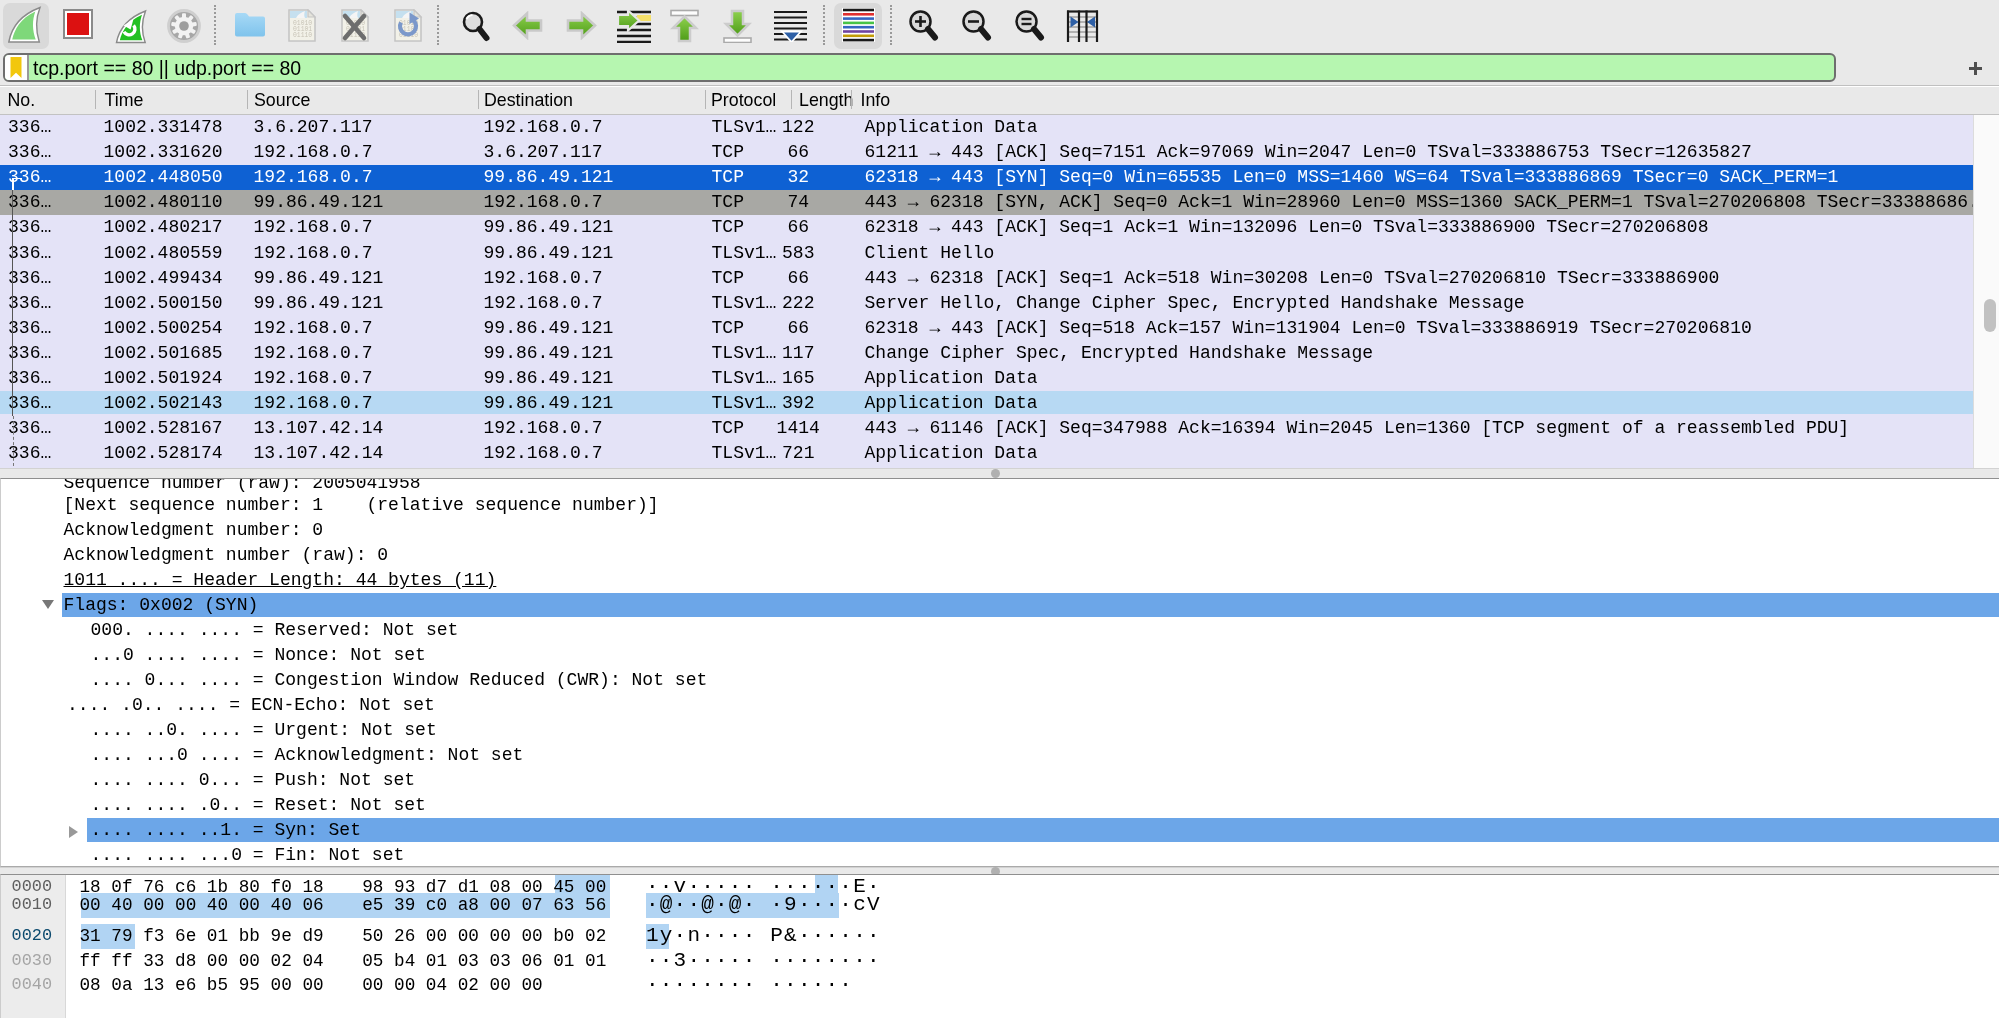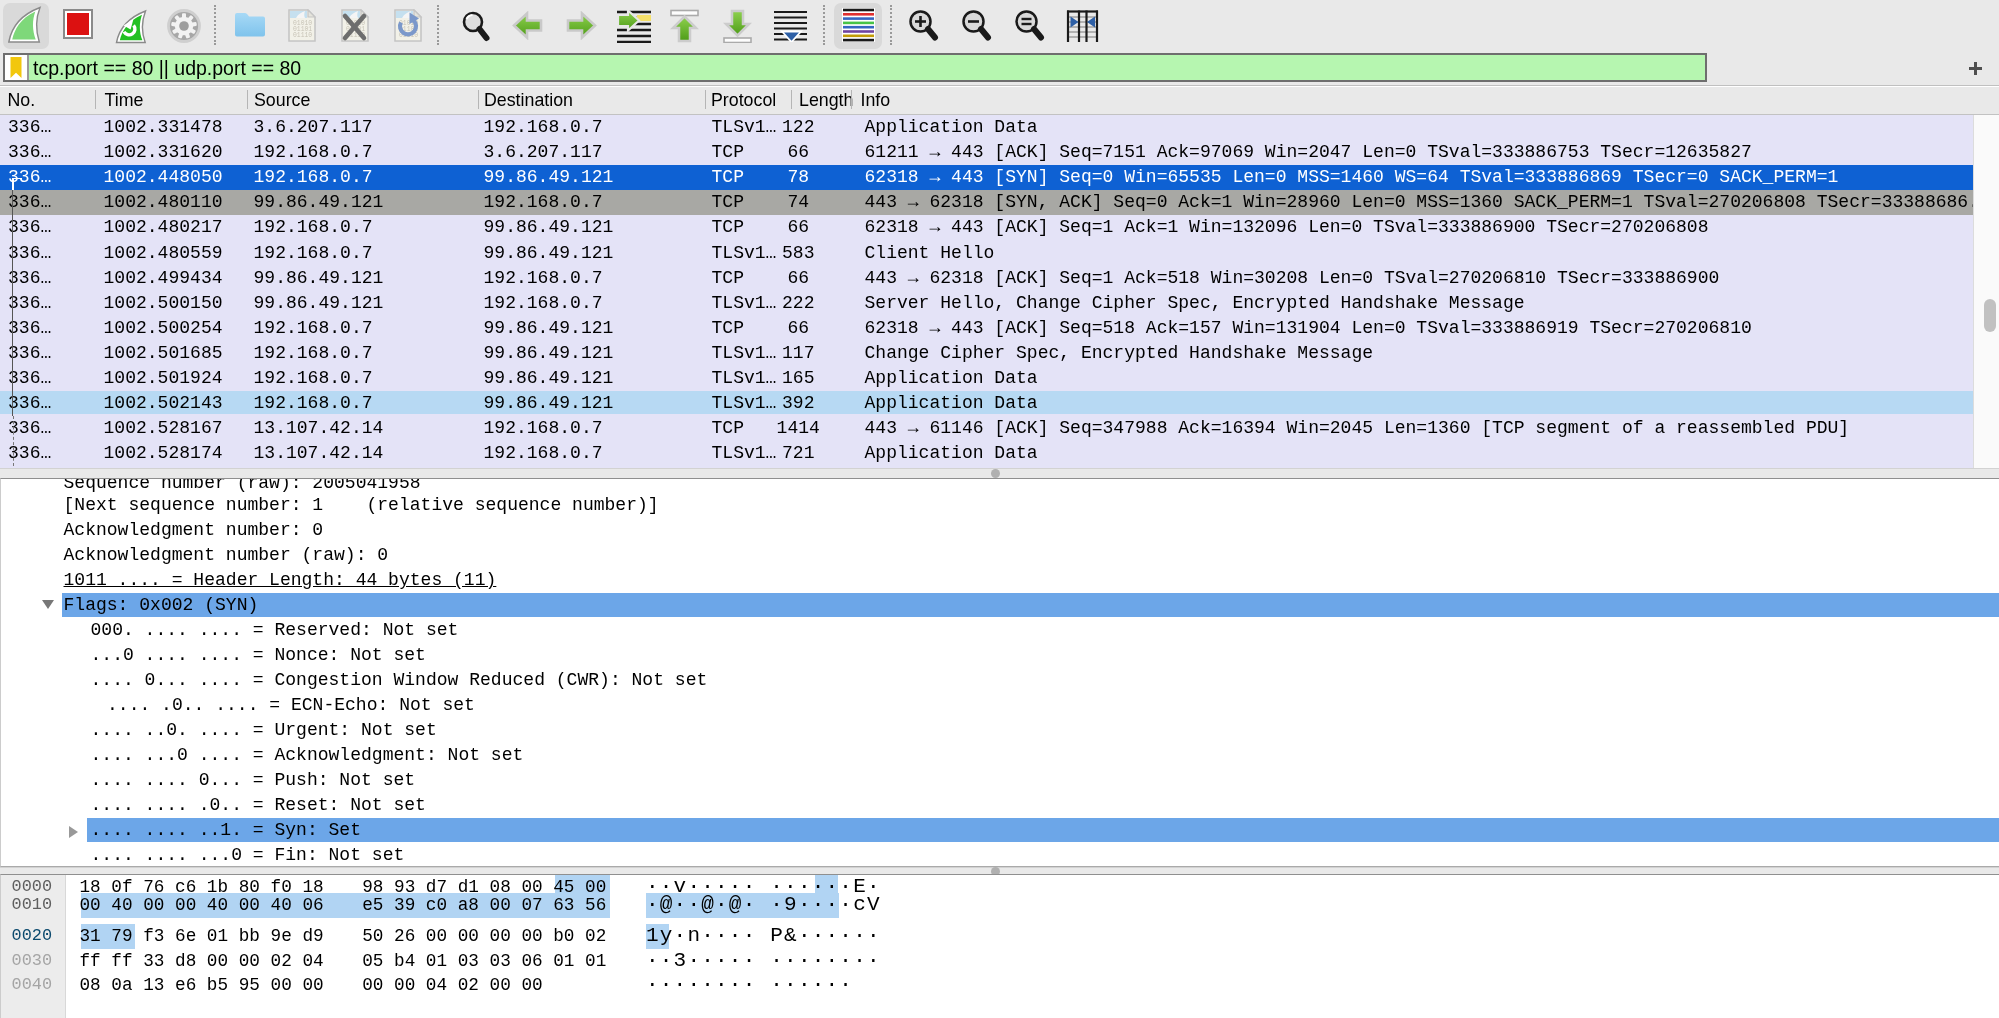--- a/index.html
+++ b/index.html
@@ -6,21 +6,21 @@
 html,body { width:1999px; height:1018px; overflow:hidden; background:#fff; }
 #app { position:relative; width:1999px; height:1018px; font-family:"Liberation Sans",sans-serif; }
 
 
 #chrome { position:absolute; left:0; top:0; width:1999px; height:86px; background:#e9e9e9; border-bottom:1px solid #c0c0c0; }
 .pressbg { position:absolute; top:3px; width:46px; height:46px; background:#d9d9d9; border-radius:7px; }
 .tbicon { position:absolute; top:9px; }
 .sep { position:absolute; top:5px; width:0; height:40px; border-left:2px dotted #9a9a9a; }
 
 
-#ffield { position:absolute; left:3px; top:53px; width:1704px; height:29px; background:#b6f6b0; border:2px solid #6e6e6e; border-radius:0; overflow:hidden; }
+#ffield { position:absolute; left:3px; top:53px; width:1833px; height:29px; background:#b6f6b0; border:2px solid #6e6e6e; border-radius:6px; overflow:hidden; }
 #fbook { position:absolute; left:0; top:0; width:24px; height:25px; background:#fff; border-right:2px solid #9a9a9a; }
 #ftext { position:absolute; left:28px; top:1px; font-size:19.5px; color:#000; line-height:25px; }
 
 
 #plist { position:absolute; left:0; top:87px; width:1999px; height:381px; background:#e4e3f7; }
 #phdr { position:absolute; left:0; top:0; width:1999px; height:28px; background:#e9e9e9; border-bottom:1px solid #c2c2c2; font-size:17.8px; color:#000; }
 #phdr span { position:absolute; top:3px; }
 #phdr .dv { position:absolute; top:3px; width:0; height:19px; border-left:1px solid #b5b5b5; }
 .prow { position:absolute; left:0; width:1973px; height:25.1px; font-family:"Liberation Mono",monospace; font-size:18.05px; line-height:25.1px; color:#000; white-space:pre; overflow:hidden; }
 .prow span { position:absolute; top:0; line-height:25.1px; }
@@ -287,21 +287,21 @@
  <span style="left:484px;">Destination</span>
         <span class="dv" style="left:705px;"></span>
  <span style="left:711px;">Protocol</span>
         <span class="dv" style="left:791px;"></span>
  <span style="left:799px;">Length</span>
         <span class="dv" style="left:851px;"></span>
  <span style="left:860.5px;">Info</span>
 </div>
 <div class="prow" style="top:28px;"><span class="c-no">336…</span><span class="c-t">1002.331478</span><span class="c-s">3.6.207.117</span><span class="c-d">192.168.0.7</span><span class="c-p">TLSv1…</span><span class="c-l">122</span><span class="c-i">Application Data</span></div>
 <div class="prow" style="top:53.1px;"><span class="c-no">336…</span><span class="c-t">1002.331620</span><span class="c-s">192.168.0.7</span><span class="c-d">3.6.207.117</span><span class="c-p">TCP</span><span class="c-l">66</span><span class="c-i">61211 → 443 [ACK] Seq=7151 Ack=97069 Win=2047 Len=0 TSval=333886753 TSecr=12635827</span></div>
-<div class="prow sel" style="top:78.2px;"><span class="c-no">336…</span><span class="c-t">1002.448050</span><span class="c-s">192.168.0.7</span><span class="c-d">99.86.49.121</span><span class="c-p">TCP</span><span class="c-l">78</span><span class="c-i">62318 → 443 [SYN] Seq=0 Win=65535 Len=0 MSS=1460 WS=64 TSval=333886869 TSecr=0 SACK_PERM=1</span></div>
+<div class="prow sel" style="top:78.2px;"><span class="c-no">336…</span><span class="c-t">1002.448050</span><span class="c-s">192.168.0.7</span><span class="c-d">99.86.49.121</span><span class="c-p">TCP</span><span class="c-l">32</span><span class="c-i">62318 → 443 [SYN] Seq=0 Win=65535 Len=0 MSS=1460 WS=64 TSval=333886869 TSecr=0 SACK_PERM=1</span></div>
 <div class="prow gry" style="top:103.3px;"><span class="c-no">336…</span><span class="c-t">1002.480110</span><span class="c-s">99.86.49.121</span><span class="c-d">192.168.0.7</span><span class="c-p">TCP</span><span class="c-l">74</span><span class="c-i">443 → 62318 [SYN, ACK] Seq=0 Ack=1 Win=28960 Len=0 MSS=1360 SACK_PERM=1 TSval=270206808 TSecr=33388686.</span></div>
 <div class="prow" style="top:128.4px;"><span class="c-no">336…</span><span class="c-t">1002.480217</span><span class="c-s">192.168.0.7</span><span class="c-d">99.86.49.121</span><span class="c-p">TCP</span><span class="c-l">66</span><span class="c-i">62318 → 443 [ACK] Seq=1 Ack=1 Win=132096 Len=0 TSval=333886900 TSecr=270206808</span></div>
 <div class="prow" style="top:153.5px;"><span class="c-no">336…</span><span class="c-t">1002.480559</span><span class="c-s">192.168.0.7</span><span class="c-d">99.86.49.121</span><span class="c-p">TLSv1…</span><span class="c-l">583</span><span class="c-i">Client Hello</span></div>
 <div class="prow" style="top:178.6px;"><span class="c-no">336…</span><span class="c-t">1002.499434</span><span class="c-s">99.86.49.121</span><span class="c-d">192.168.0.7</span><span class="c-p">TCP</span><span class="c-l">66</span><span class="c-i">443 → 62318 [ACK] Seq=1 Ack=518 Win=30208 Len=0 TSval=270206810 TSecr=333886900</span></div>
 <div class="prow" style="top:203.7px;"><span class="c-no">336…</span><span class="c-t">1002.500150</span><span class="c-s">99.86.49.121</span><span class="c-d">192.168.0.7</span><span class="c-p">TLSv1…</span><span class="c-l">222</span><span class="c-i">Server Hello, Change Cipher Spec, Encrypted Handshake Message</span></div>
 <div class="prow" style="top:228.9px;"><span class="c-no">336…</span><span class="c-t">1002.500254</span><span class="c-s">192.168.0.7</span><span class="c-d">99.86.49.121</span><span class="c-p">TCP</span><span class="c-l">66</span><span class="c-i">62318 → 443 [ACK] Seq=518 Ack=157 Win=131904 Len=0 TSval=333886919 TSecr=270206810</span></div>
 <div class="prow" style="top:254px;"><span class="c-no">336…</span><span class="c-t">1002.501685</span><span class="c-s">192.168.0.7</span><span class="c-d">99.86.49.121</span><span class="c-p">TLSv1…</span><span class="c-l">117</span><span class="c-i">Change Cipher Spec, Encrypted Handshake Message</span></div>
 <div class="prow" style="top:279.1px;"><span class="c-no">336…</span><span class="c-t">1002.501924</span><span class="c-s">192.168.0.7</span><span class="c-d">99.86.49.121</span><span class="c-p">TLSv1…</span><span class="c-l">165</span><span class="c-i">Application Data</span></div>
 <div class="prow" style="top:304.2px;"><span class="rowhl"></span><span class="c-no">336…</span><span class="c-t">1002.502143</span><span class="c-s">192.168.0.7</span><span class="c-d">99.86.49.121</span><span class="c-p">TLSv1…</span><span class="c-l">392</span><span class="c-i">Application Data</span></div>
 <div class="prow" style="top:329.3px;"><span class="c-no">336…</span><span class="c-t">1002.528167</span><span class="c-s">13.107.42.14</span><span class="c-d">192.168.0.7</span><span class="c-p">TCP</span><span class="c-l">1414</span><span class="c-i">443 → 61146 [ACK] Seq=347988 Ack=16394 Win=2045 Len=1360 [TCP segment of a reassembled PDU]</span></div>
@@ -320,21 +320,21 @@
 <div id="dpane">
 <div class="dline" style="top:-8.5px;padding-left:62.5px;">Sequence number (raw): 2005041958</div>
 <div class="dline" style="top:14.2px;padding-left:62.5px;">[Next sequence number: 1    (relative sequence number)]</div>
 <div class="dline" style="top:39.2px;padding-left:62.5px;">Acknowledgment number: 0</div>
 <div class="dline" style="top:64.2px;padding-left:62.5px;">Acknowledgment number (raw): 0</div>
 <div class="dline" style="top:89.2px;padding-left:62.5px;text-decoration:underline;">1011 .... = Header Length: 44 bytes (11)</div>
 <div class="dline" style="top:114.2px;"><span class="dhl" style="position:absolute;left:61px;right:0;top:0;height:24px;"></span><span style="position:absolute;left:41px;top:7px;width:0;height:0;border-left:6.5px solid transparent;border-right:6.5px solid transparent;border-top:9px solid #777;"></span><span style="position:absolute;left:62.5px;">Flags: 0x002 (SYN)</span></div>
 <div class="dline" style="top:139.2px;padding-left:89.5px;">000. .... .... = Reserved: Not set</div>
 <div class="dline" style="top:164.2px;padding-left:89.5px;">...0 .... .... = Nonce: Not set</div>
 <div class="dline" style="top:189.2px;padding-left:89.5px;">.... 0... .... = Congestion Window Reduced (CWR): Not set</div>
-<div class="dline" style="top:214.2px;padding-left:106px;">.... .0.. .... = ECN-Echo: Not set</div>
+<div class="dline" style="top:214.2px;padding-left:66px;">.... .0.. .... = ECN-Echo: Not set</div>
 <div class="dline" style="top:239.2px;padding-left:89.5px;">.... ..0. .... = Urgent: Not set</div>
 <div class="dline" style="top:264.2px;padding-left:89.5px;">.... ...0 .... = Acknowledgment: Not set</div>
 <div class="dline" style="top:289.2px;padding-left:89.5px;">.... .... 0... = Push: Not set</div>
 <div class="dline" style="top:314.2px;padding-left:89.5px;">.... .... .0.. = Reset: Not set</div>
 <div class="dline" style="top:339.2px;"><span class="dhl" style="position:absolute;left:86px;right:0;top:0;height:24px;"></span><span style="position:absolute;left:68px;top:8px;width:0;height:0;border-top:6px solid transparent;border-bottom:6px solid transparent;border-left:9px solid #999;"></span><span style="position:absolute;left:89.5px;">.... .... ..1. = Syn: Set</span></div>
 <div class="dline" style="top:364.2px;padding-left:89.5px;">.... .... ...0 = Fin: Not set</div>
 </div>
 <div class="split" id="split2" style="top:867px;height:7px;">
       <span class="dot" style="top:-1px;"></span>
     </div>

